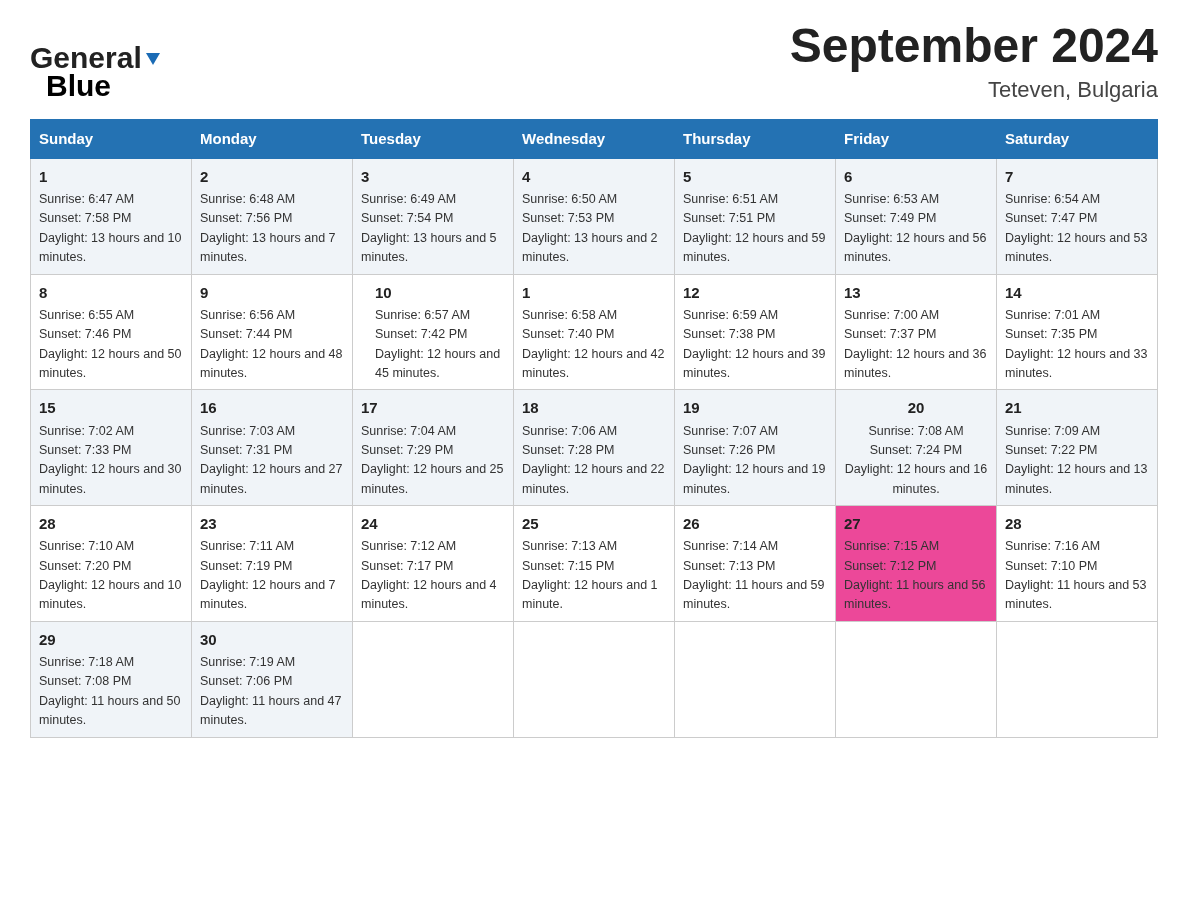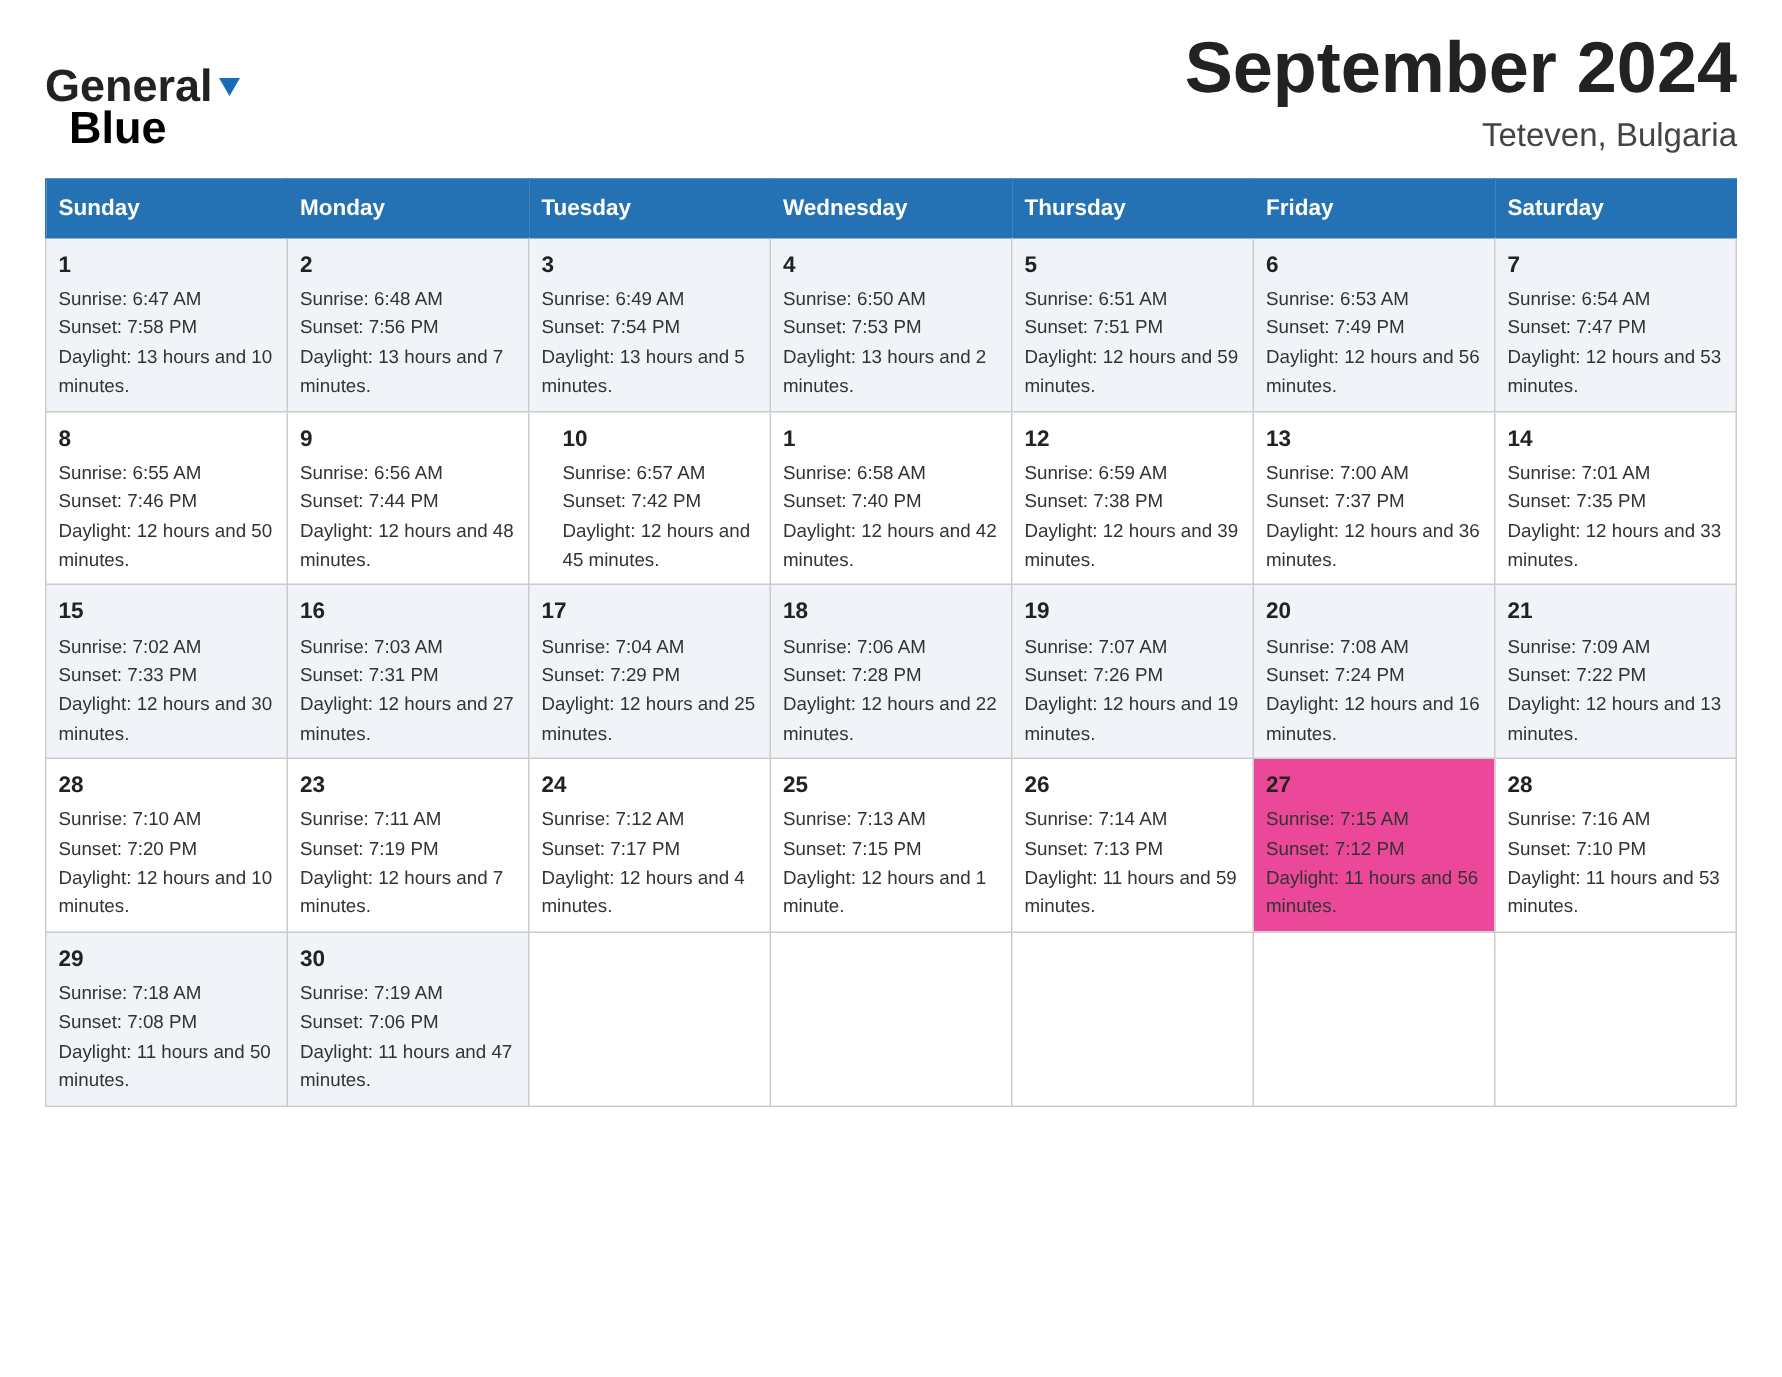--- a/index.html
+++ b/index.html
@@ -195,21 +195,21 @@
           <div class="day-info">Sunrise: 7:04 AM<br>Sunset: 7:29 PM<br>Daylight: 12 hours and 25 minutes.</div>
         </td>
         <td style="background-color: rgb(240, 244, 248);">
           <span class="day-number">18</span>
           <div class="day-info">Sunrise: 7:06 AM<br>Sunset: 7:28 PM<br>Daylight: 12 hours and 22 minutes.</div>
         </td>
         <td style="background-color: rgb(240, 244, 248);">
           <span class="day-number">19</span>
           <div class="day-info">Sunrise: 7:07 AM<br>Sunset: 7:26 PM<br>Daylight: 12 hours and 19 minutes.</div>
         </td>
-        <td style="background-color: rgb(240, 244, 248);">
+        <td style="background-color: rgb(240, 244, 248); text-align: center;">
           <span class="day-number">20</span>
           <div class="day-info">Sunrise: 7:08 AM<br>Sunset: 7:24 PM<br>Daylight: 12 hours and 16 minutes.</div>
         </td>
         <td style="background-color: rgb(240, 244, 248);">
           <span class="day-number">21</span>
           <div class="day-info">Sunrise: 7:09 AM<br>Sunset: 7:22 PM<br>Daylight: 12 hours and 13 minutes.</div>
         </td>
       </tr>
       <tr>
         <td style="background-color: rgb(255, 255, 255);">

